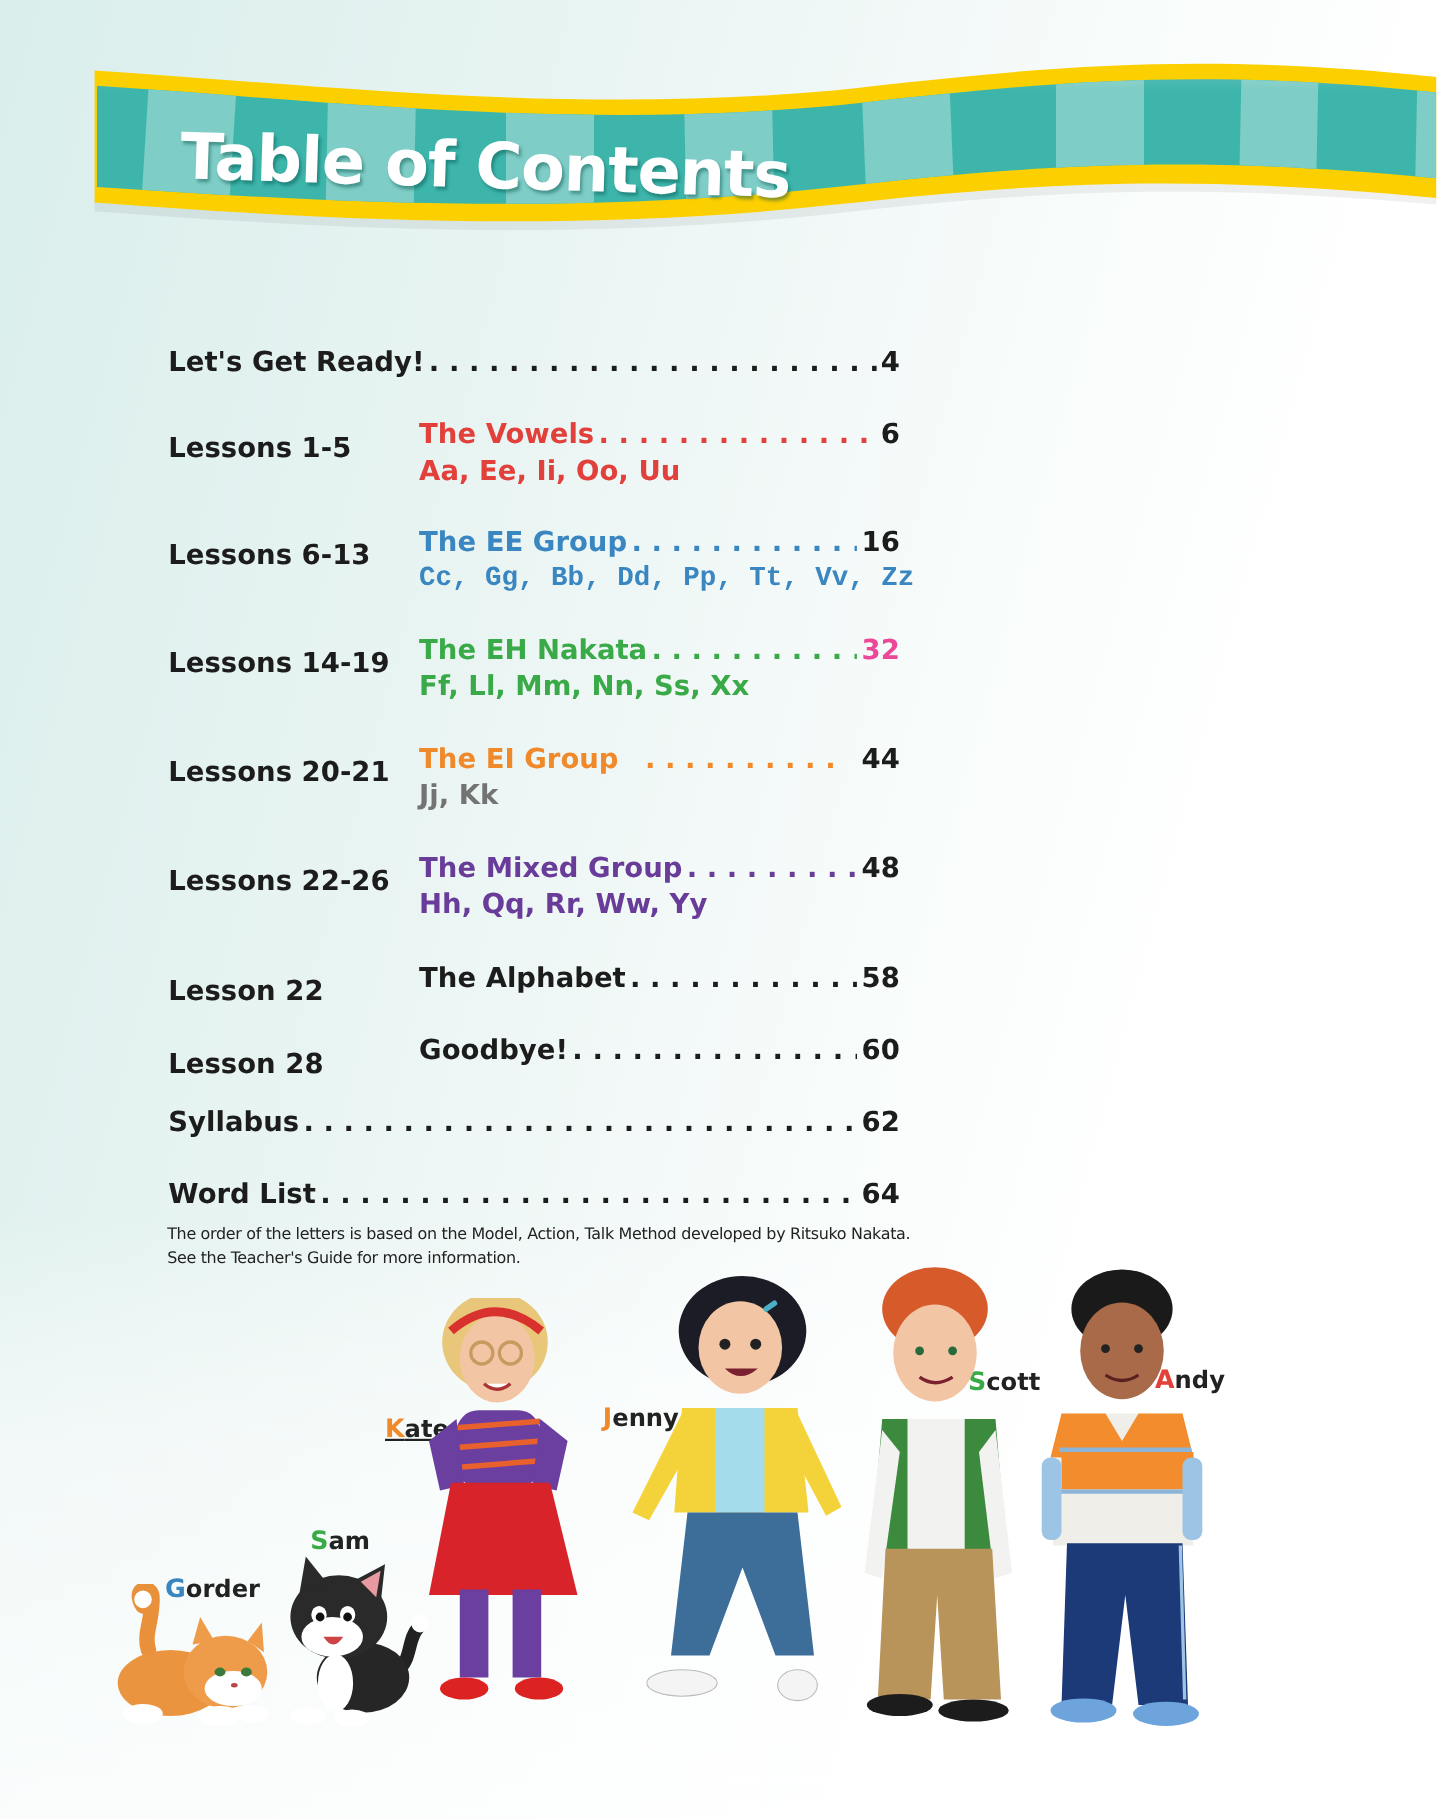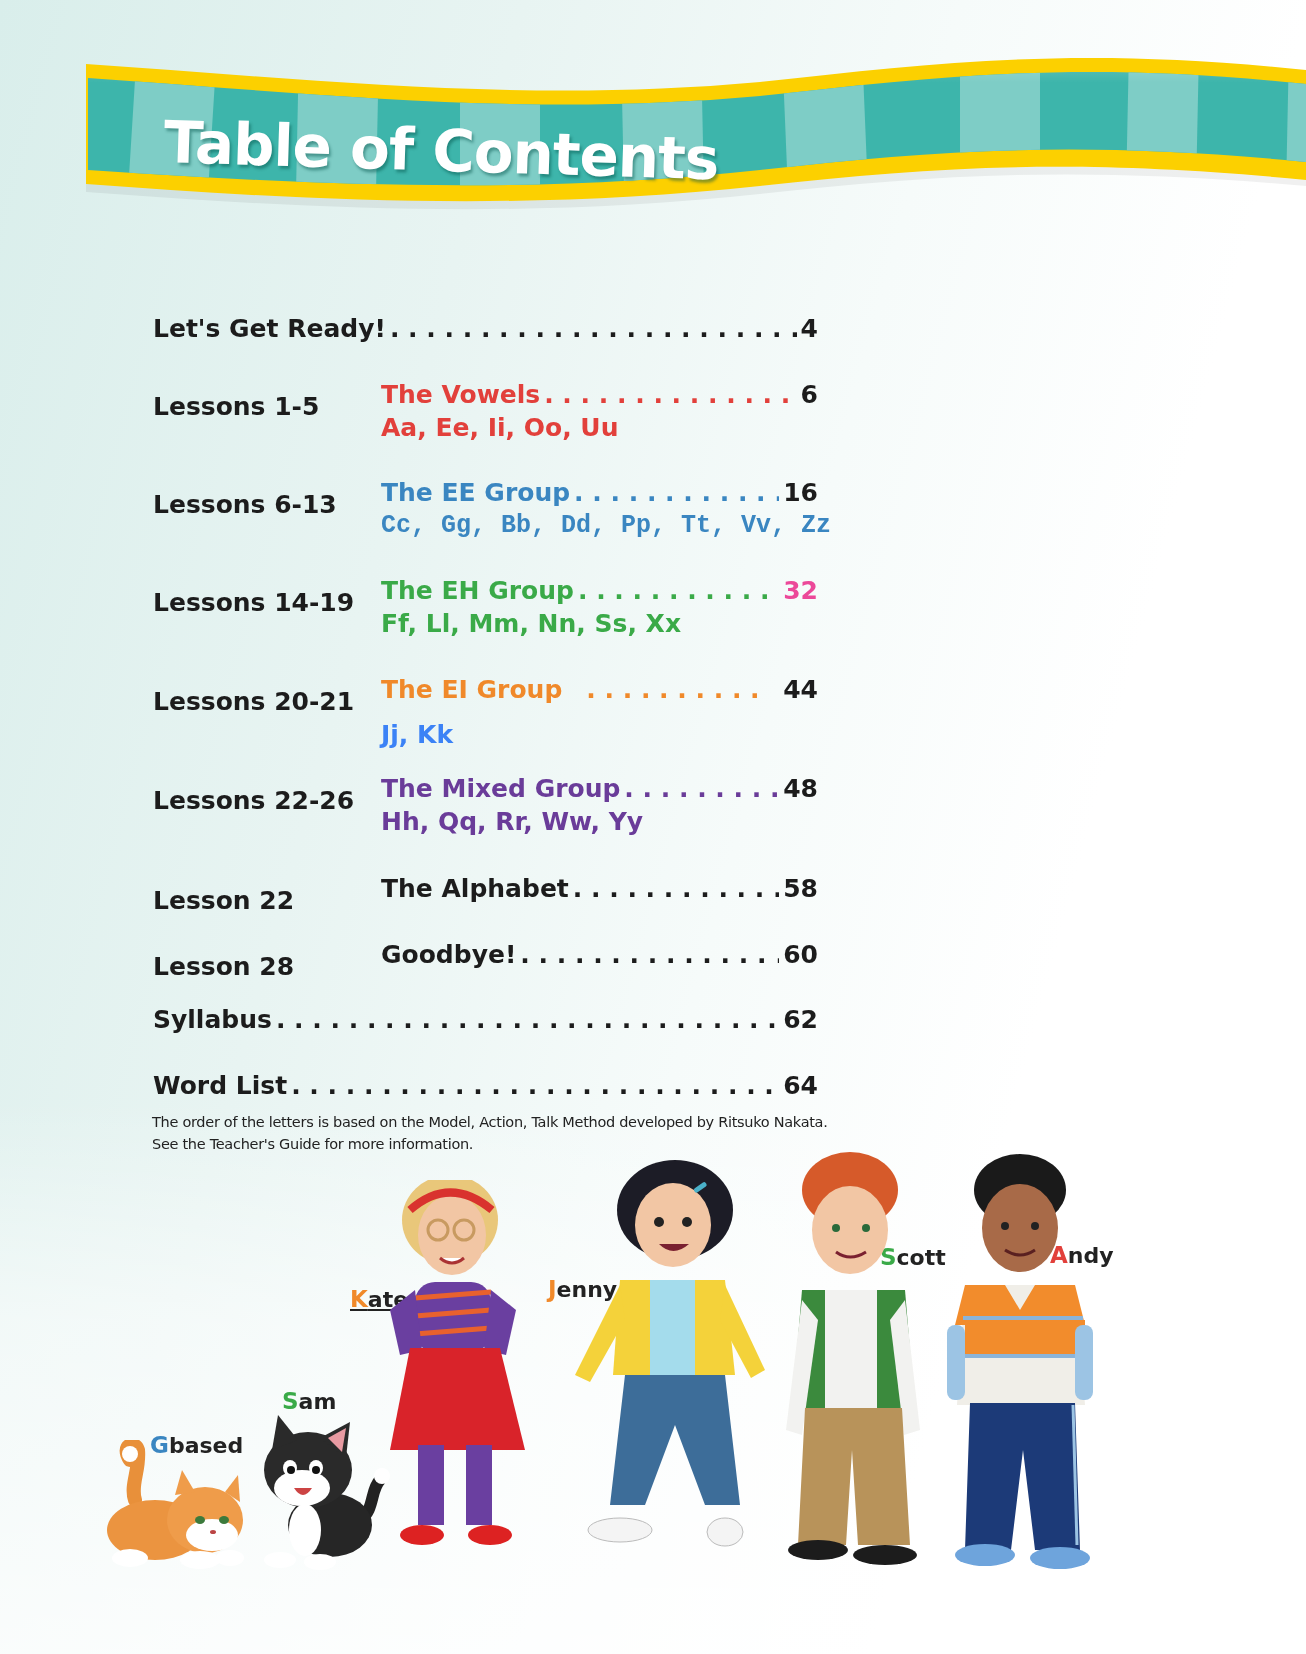--- a/index.html
+++ b/index.html
@@ -107,35 +107,35 @@
       <span>The EE Group</span>
       <span class="leader"></span>
       <span class="page-num" style="color:#1c1c1c;">16</span>
     </div>
     <span class="letters" style="color:#3a86c1;font-family:Liberation Mono, monospace;">Cc, Gg, Bb, Dd, Pp, Tt, Vv, Zz</span>
   </div>
 
   <div class="toc-row" style="top:576px;">
     <span class="col-lesson">Lessons 14-19</span>
     <div class="col-title" style="color:#3aaa48;">
-      <span>The EH Group</span>
+      <span>The EH Nakata</span>
       <span class="leader"></span>
       <span class="page-num" style="color:#ec4899;">32</span>
     </div>
     <span class="letters" style="color:#3aaa48;">Ff, Ll, Mm, Nn, Ss, Xx</span>
   </div>
 
   <div class="toc-row" style="top:675px;">
     <span class="col-lesson">Lessons 20-21</span>
     <div class="col-title" style="color:#f0892a;gap:20px;">
       <span>The EI Group</span>
       <span class="leader"></span>
       <span class="page-num" style="color:#1c1c1c;">44</span>
     </div>
-    <span class="letters" style="color:#3b82f6;margin-top:12px;">Jj, Kk</span>
+    <span class="letters" style="color:#737373;">Jj, Kk</span>
   </div>
 
   <div class="toc-row" style="top:774px;">
     <span class="col-lesson">Lessons 22-26</span>
     <div class="col-title" style="color:#6a3c99;">
       <span>The Mixed Group</span>
       <span class="leader"></span>
       <span class="page-num" style="color:#1c1c1c;">48</span>
     </div>
     <span class="letters" style="color:#6a3c99;">Hh, Qq, Rr, Ww, Yy</span>
@@ -175,21 +175,21 @@
     </div>
   </div>
 </div>
 
 <div class="footnote">
   <div>The order of the letters is based on the Model, Action, Talk Method developed by Ritsuko Nakata.</div>
   <div>See the Teacher's Guide for more information.</div>
 </div>
 
 <div class="char-label" style="left:150px; top:1432px;">
-  <span class="initial" style="color:#3a86c1;">G</span><span>based</span>
+  <span class="initial" style="color:#3a86c1;">G</span><span>order</span>
 </div>
 <div class="char-label" style="left:282px; top:1388px;">
   <span class="initial" style="color:#3aaa48;">S</span><span>am</span>
 </div>
 <div class="char-label" style="left:350px; top:1286px;text-decoration:underline;">
   <span class="initial" style="color:#f0892a;">K</span><span>ate</span>
 </div>
 <div class="char-label" style="left:548px; top:1276px;">
   <span class="initial" style="color:#f0892a;">J</span><span>enny</span>
 </div>

